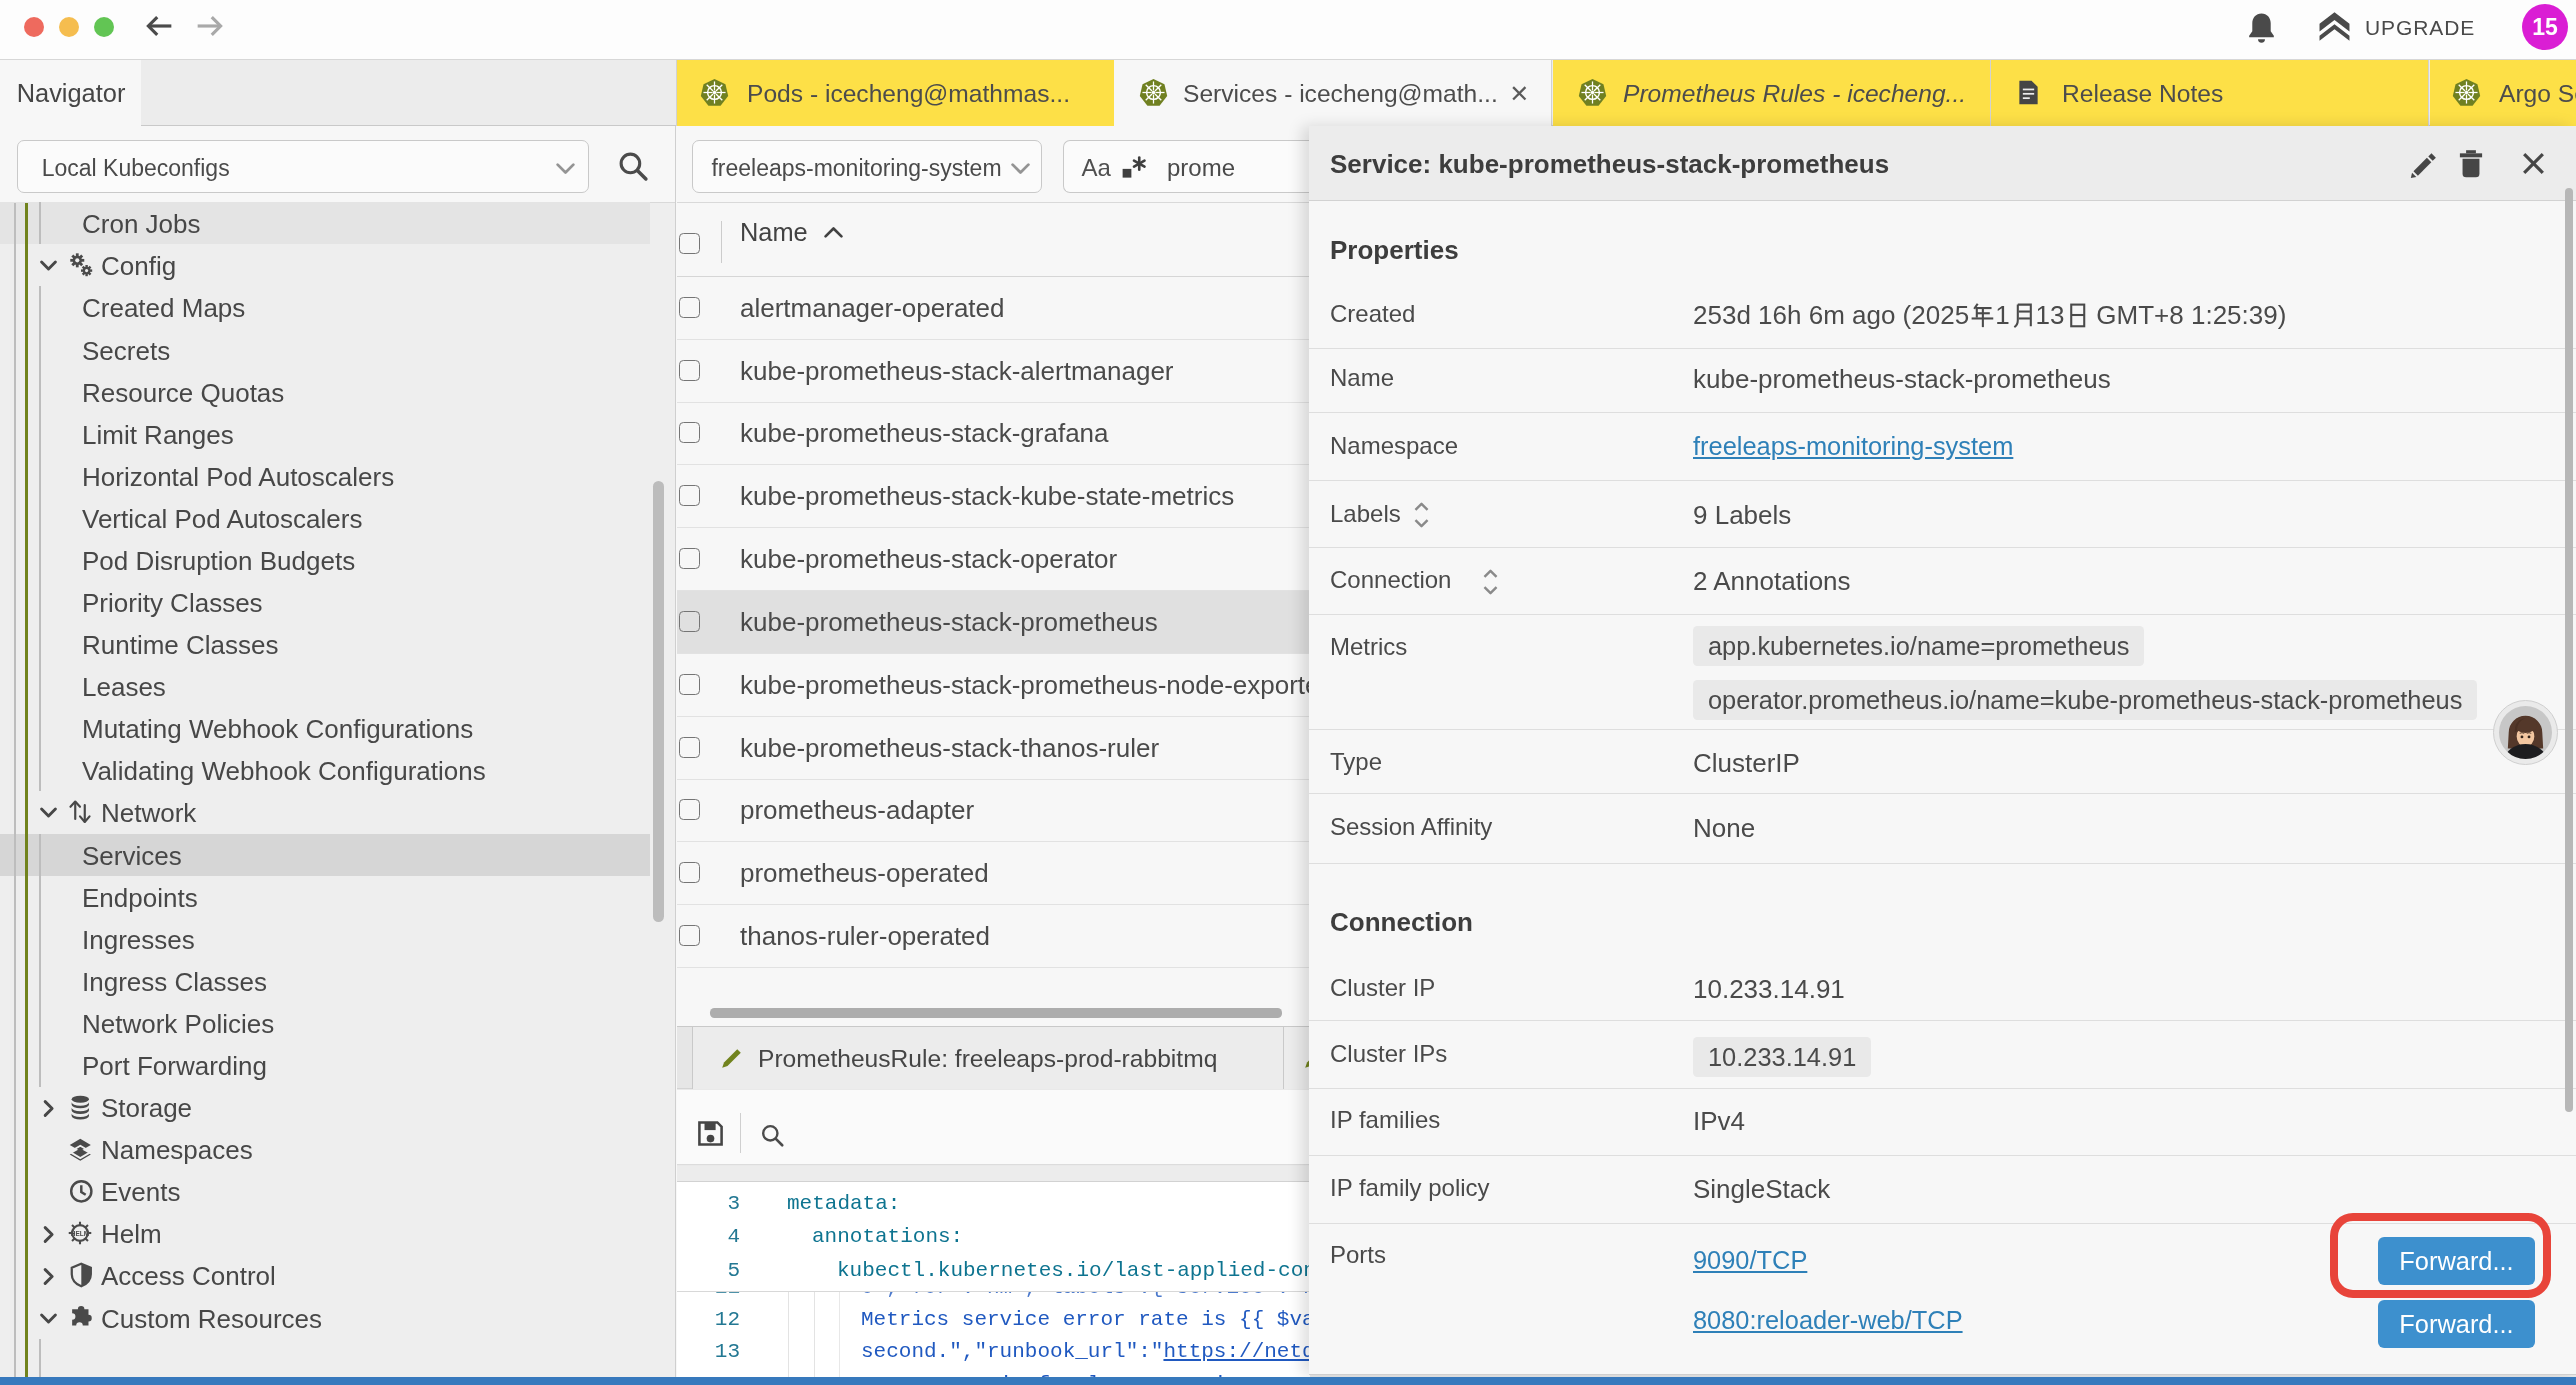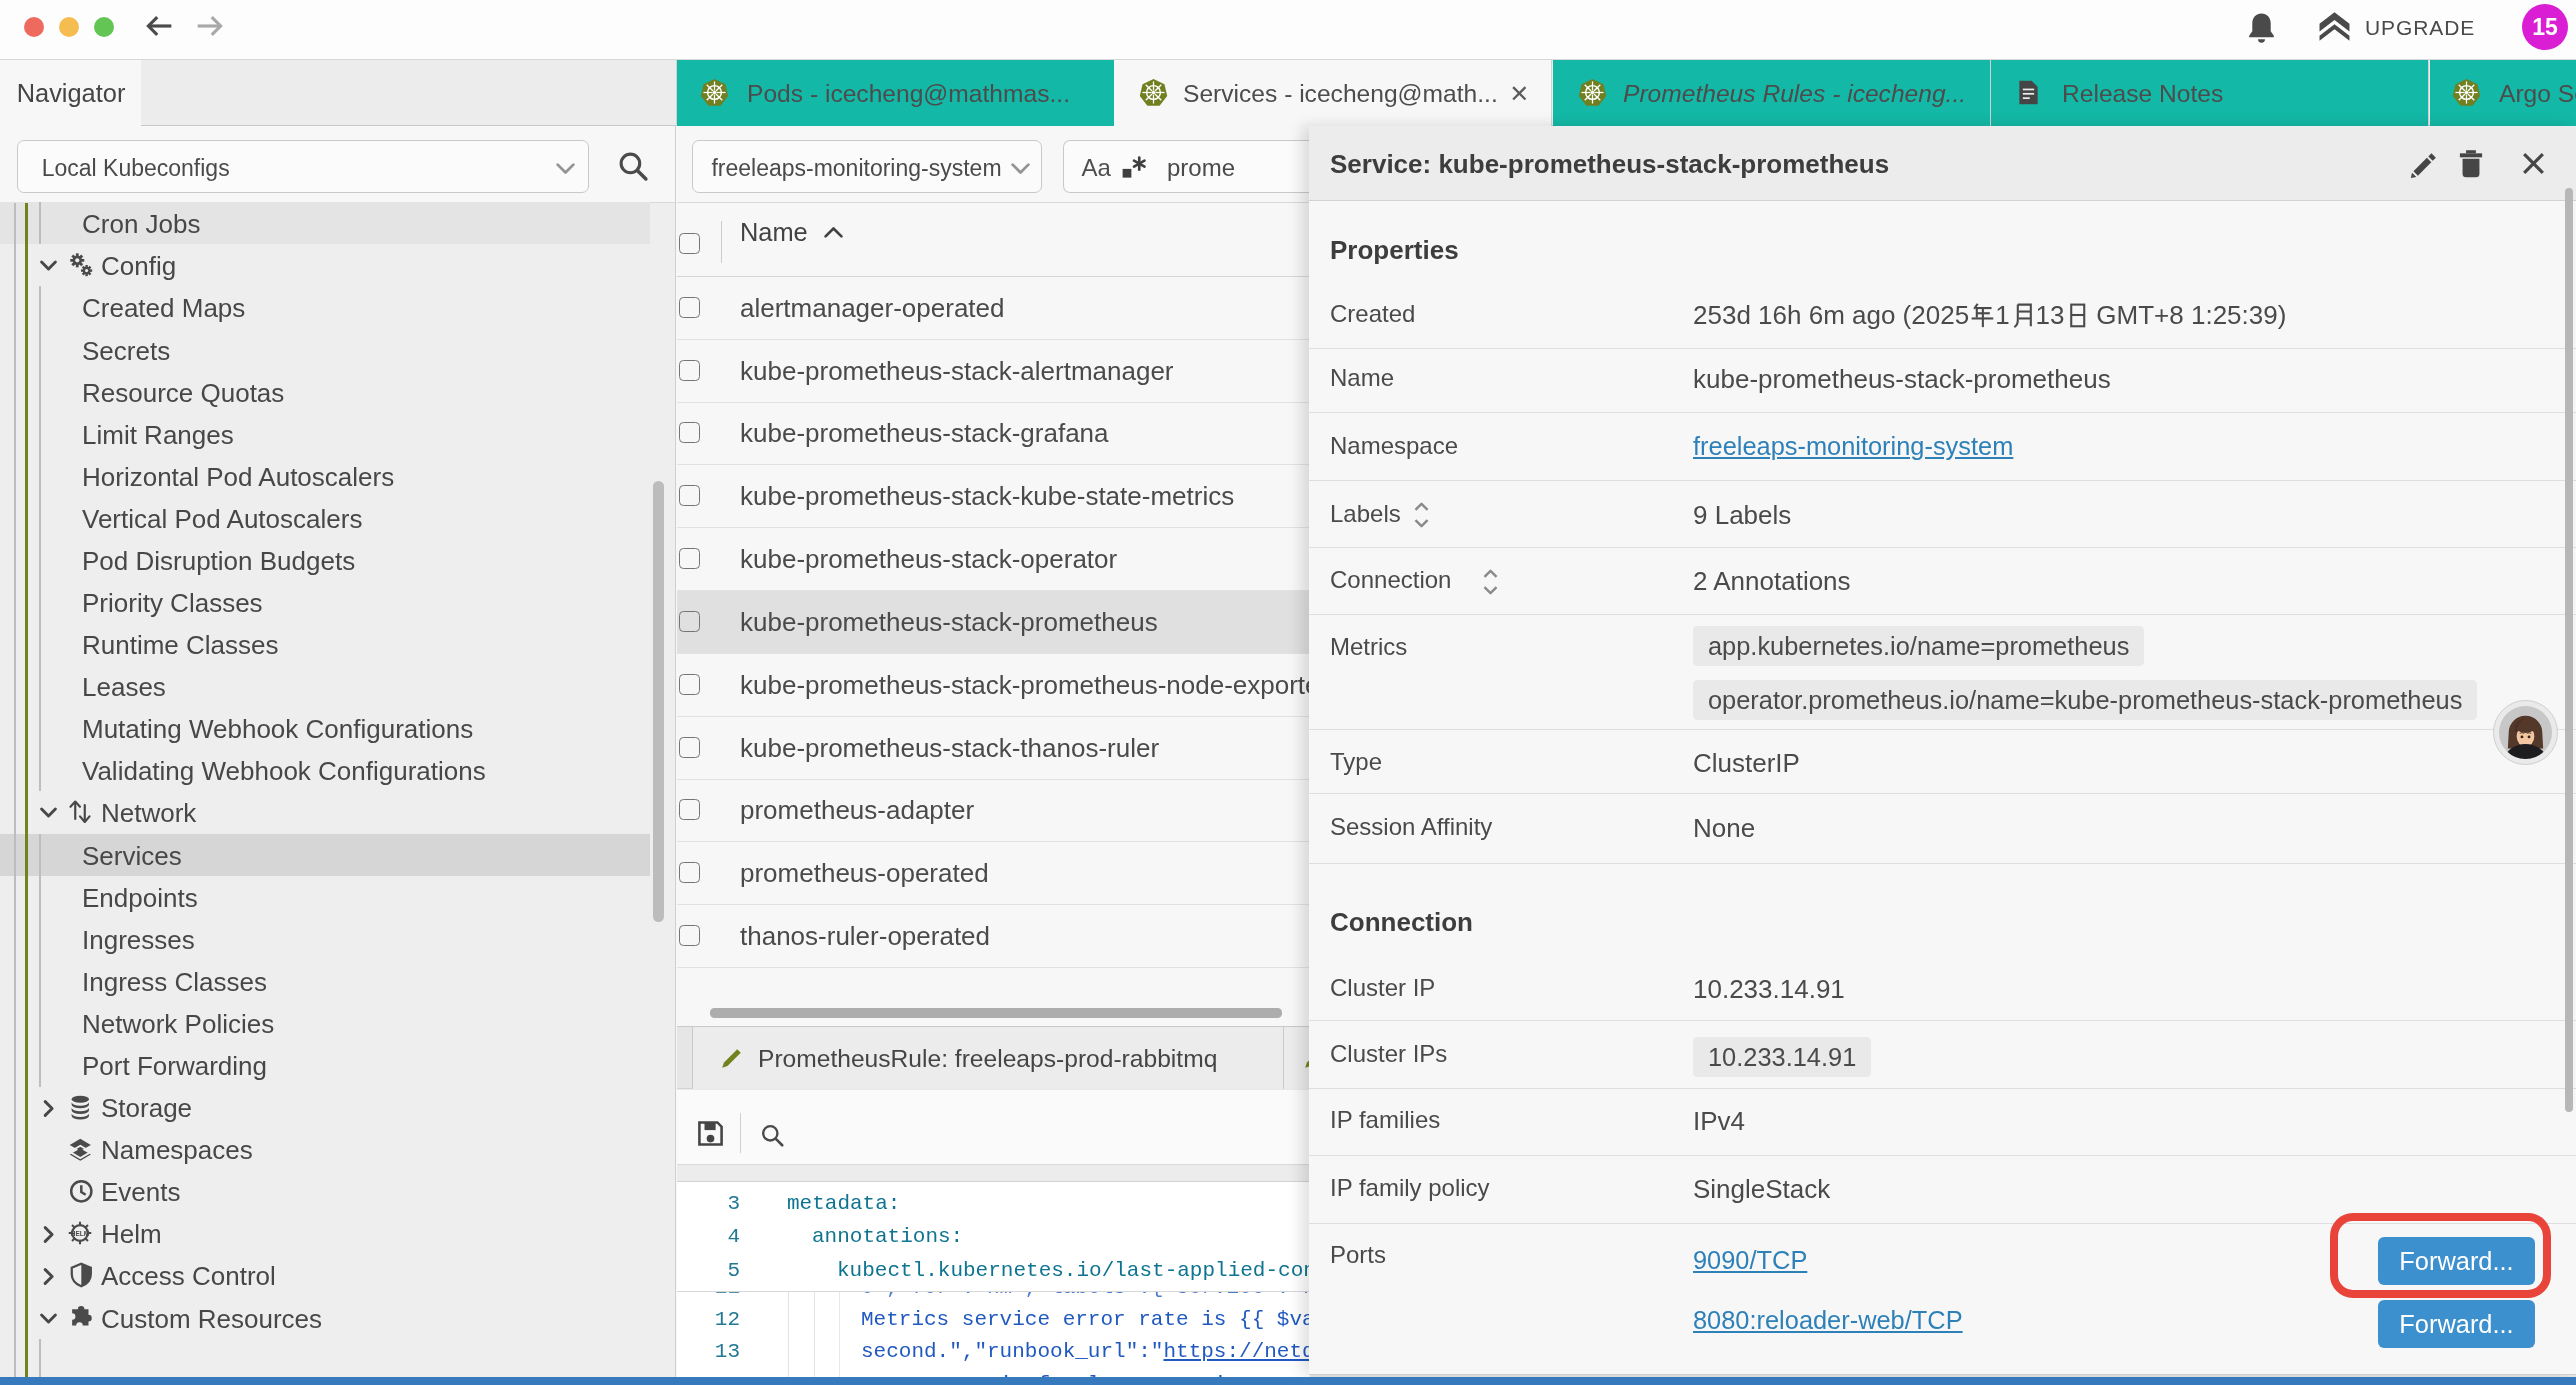--- a/index.html
+++ b/index.html
@@ -8,21 +8,21 @@
   .abs { position:absolute; }
   svg { display:block; }
 
   #topbar { left:0; top:0; width:2576px; height:60px; background:#fdfdfd; border-bottom:0.9px solid #d7d7d7; }
   .tl { position:absolute; top:16.7px; width:20px; height:20px; border-radius:50%; }
 
   #hstrip { left:0; top:60px; width:2576px; height:66px; background:#ececec; border-bottom:0.9px solid #c9c9c9; }
   #navtab { position:absolute; left:0; top:0; width:141px; height:66px; background:#f7f7f7; }
   #navtab span { position:absolute; left:16.7px; top:19px; font-size:25.4px; color:#454545; }
   .tab { position:absolute; top:0; height:66px; border-right:0.9px solid #d2d2d2; font-size:24.6px; color:#4c4c4c; white-space:nowrap; overflow:hidden; }
-  .tab.gray { background:#14b8a6; }
+  .tab.gray { background:#fde047; }
   .tab.active { background:#f7f7f7; }
   .tab .ticon { position:absolute; top:18.4px; }
   .tab .ttxt { position:absolute; top:20px; }
 
   #sidebar { left:0; top:126px; width:676px; height:1251px; background:#eeeeee; border-right:0.9px solid #cfcfcf; overflow:hidden; }
   #sideTop { position:absolute; left:0; top:0; width:675px; height:77px; background:#f7f7f7; border-bottom:0.9px solid #d9d9d9; }
   #kubeSelect { position:absolute; left:16.7px; top:14px; width:572px; height:53px; background:#fbfbfb; border:1.8px solid #c9c9c9; border-radius:7px; }
   #kubeSelect span { position:absolute; left:24px; top:14px; font-size:23px; white-space:nowrap; color:#4a4a4a; }
   .treerow { position:absolute; left:0; width:650px; height:42px; }
   .treerow .lbl { position:absolute; top:7px; font-size:26px; color:#474747; white-space:nowrap; }

